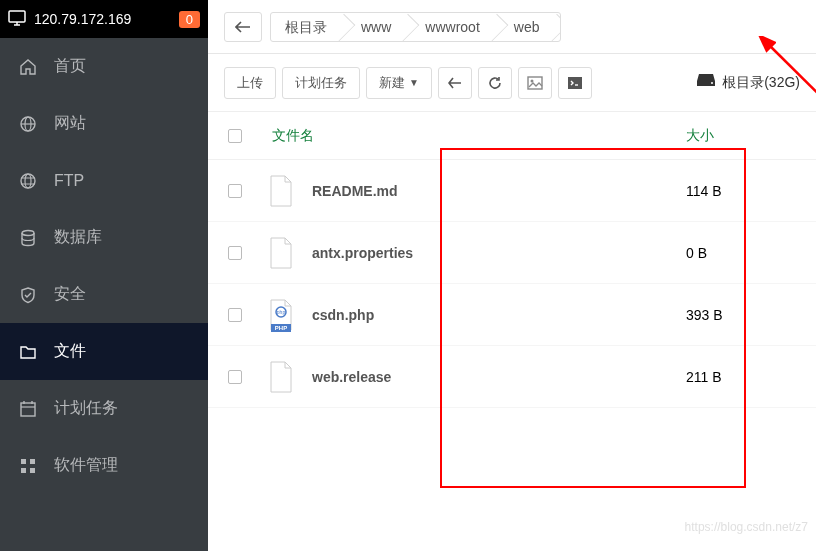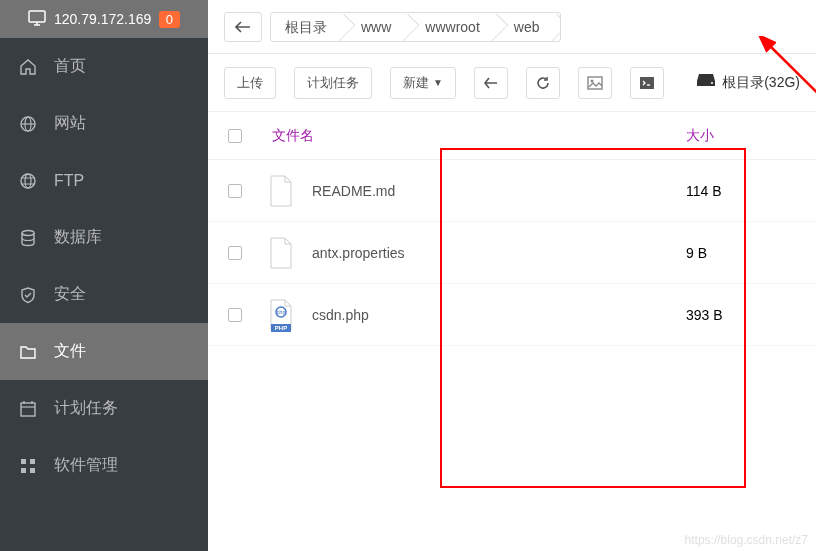--- a/index.html
+++ b/index.html
@@ -1,47 +1,47 @@
 <!DOCTYPE html>
 <html><head>
 <meta charset="utf-8">
 <style>
 * { margin: 0; padding: 0; box-sizing: border-box; }
 body { font-family: "Microsoft YaHei", Arial, sans-serif; font-size: 14px; background: #fff; width: 816px; height: 551px; overflow: hidden; position: relative; }
 .sidebar { width: 208px; height: 551px; background: #383d41; color: #bbb; float: left; }
-.server-header { background: #737373; height: 38px; display: flex; align-items: center; padding: 0 28px; color: #fff; font-size: 14px; }
+.server-header { background: #000000; height: 38px; display: flex; align-items: center; padding: 0 8px; color: #fff; font-size: 14px; }
 .server-header .monitor-icon { margin-right: 8px; }
 .server-header .count-badge { margin-left: auto; background: #ff6b35; color: #fff; border-radius: 3px; padding: 1px 7px; font-size: 13px; }
 .nav-item { height: 57px; display: flex; align-items: center; padding: 0 18px; color: #b7b9bb; cursor: pointer; font-size: 16px; }
-.nav-item.active { background: #737373; color: #fff; }
+.nav-item.active { background: #0f172a; color: #fff; }
 .nav-item .nav-icon { width: 20px; margin-right: 16px; display: inline-flex; align-items: center; justify-content: center; }
 .main { margin-left: 208px; height: 551px; position: relative; background: #fff; }
 .breadcrumb-bar { height: 54px; border-bottom: 1px solid #e6e6e6; display: flex; align-items: center; padding: 0 16px; }
 .bc-back { width: 38px; height: 30px; border: 1px solid #ddd; background: #fff; border-radius: 3px; display: flex; align-items: center; justify-content: center; margin-right: 8px; cursor: pointer; }
 .bc-path { display: flex; align-items: center; height: 30px; border: 1px solid #ddd; border-radius: 3px; overflow: hidden; }
 .bc-seg { position: relative; padding: 0 20px 16px 14px; height: 28px; line-height: 28px; color: #555; cursor: pointer; }
 .bc-seg::after { content: ""; position: absolute; right: -6px; top: 3px; width: 22px; height: 22px; border-top: 1px solid #ddd; border-right: 1px solid #ddd; transform: rotate(45deg) scaleX(0.7); background: #fff; }
-.toolbar { height: 58px; display: flex; align-items: center; padding: 0 16px; border-bottom: 1px solid #eee; gap: 18px; }
+.toolbar { height: 58px; display: flex; align-items: center; padding: 0 16px; border-bottom: 1px solid #eee; gap: 6px; }
 .tb-btn { height: 32px; padding: 0 12px; border: 1px solid #ddd; background: #fff; border-radius: 3px; color: #555; cursor: pointer; display: inline-flex; align-items: center; font-size: 13px; }
 .tb-icon { width: 34px; justify-content: center; padding: 0; }
 .disk-info { margin-left: auto; display: flex; align-items: center; color: #333; font-size: 14px; }
 .disk-info .hdd-icon { margin-right: 6px; font-size: 18px; }
 .file-table { width: 100%; }
-.ft-header { display: flex; align-items: center; height: 48px; padding: 0 20px; color: #a21caf; border-bottom: 1px solid #f0f0f0; }
+.ft-header { display: flex; align-items: center; height: 48px; padding: 0 20px; color: #15803d; border-bottom: 1px solid #f0f0f0; }
 .col-check { width: 30px; }
 .col-name { flex: 1; display: flex; align-items: center; }
 .col-size { width: 110px; text-align: left; margin-left: 8px; }
 .ft-row { display: flex; align-items: center; height: 62px; padding: 0 20px; border-bottom: 1px solid #f5f5f5; }
 .chk { width: 14px; height: 14px; border: 1px solid #bbb; border-radius: 2px; background: #fff; cursor: pointer; }
 .file-icon { width: 30px; height: 36px; margin: 0 16px 0 8px; display: flex; align-items: center; justify-content: center; }
 .file-icon svg { width: 28px; height: 34px; }
-.fname { color: #555; }
+.fname { color: #555; font-weight: bold; }
 .highlight-box { position: absolute; left: 232px; top: 148px; width: 306px; height: 340px; border: 2px solid #ff0000; pointer-events: none; }
 .arrow-svg { position: absolute; left: 548px; top: 36px; pointer-events: none; }
-.watermark { position: absolute; right: 8px; bottom: 4px; color: #e0e0e0; font-size: 12px; }
+.watermark { position: absolute; right: 8px; bottom: 17px; color: #e0e0e0; font-size: 12px; }
 .caret { margin-left: 4px; font-size: 10px; }
 </style>
 </head>
 <body>
 
 <div class="sidebar">
   <div class="server-header">
     <span class="monitor-icon">
       <svg width="18" height="16" viewBox="0 0 18 16">
           <rect x="1" y="1" width="16" height="11" rx="1" fill="none" stroke="#fff" stroke-width="1.5"></rect>
@@ -224,40 +224,55 @@
           </div>
           <div class="col-name">
             <span class="file-icon">
               <svg viewBox="0 0 28 34">
                 <path d="M4 2 H18 L24 8 V32 H4 Z" fill="#fff" stroke="#ccc" stroke-width="1"></path>
                 <path d="M18 2 V8 H24" fill="none" stroke="#ccc" stroke-width="1"></path>
               </svg>
             </span>
             <span class="fname">antx.properties</span>
           </div>
-          <div class="col-size">9 B</div>
+          <div class="col-size">0 B</div>
         </div>
         <div class="ft-row">
           <div class="col-check">
             <div class="chk"></div>
           </div>
           <div class="col-name">
             <span class="file-icon">
               <svg viewBox="0 0 28 34">
                 <path d="M4 2 H18 L24 8 V32 H4 Z" fill="#fff" stroke="#ccc" stroke-width="1"></path>
                 <path d="M18 2 V8 H24" fill="none" stroke="#ccc" stroke-width="1"></path>
                 <circle cx="14" cy="14" r="5" fill="none" stroke="#4a7bc8" stroke-width="1.5"></circle>
                 <text x="14" y="16" font-size="5" text-anchor="middle" fill="#4a7bc8">php</text>
                 <rect x="4" y="26" width="20" height="8" fill="#4a7bc8"></rect>
                 <text x="14" y="32" font-size="6" text-anchor="middle" fill="#fff" font-weight="bold">PHP</text>
               </svg>
             </span>
             <span class="fname">csdn.php</span>
           </div>
           <div class="col-size">393 B</div>
+        </div>
+        <div class="ft-row">
+          <div class="col-check">
+            <div class="chk"></div>
+          </div>
+          <div class="col-name">
+            <span class="file-icon">
+              <svg viewBox="0 0 28 34">
+                <path d="M4 2 H18 L24 8 V32 H4 Z" fill="#fff" stroke="#ccc" stroke-width="1"></path>
+                <path d="M18 2 V8 H24" fill="none" stroke="#ccc" stroke-width="1"></path>
+              </svg>
+            </span>
+            <span class="fname">web.release</span>
+          </div>
+          <div class="col-size">211 B</div>
         </div>
       </div>
   </div>
 
   <div class="highlight-box"></div>
   <svg class="arrow-svg" width="110" height="100">
     <defs>
         <marker id="ah" markerWidth="10" markerHeight="10" refX="2" refY="3" orient="auto">
           <path d="M0,0 L0,6 L8,3 Z" fill="#ff0000"></path>
         </marker>

